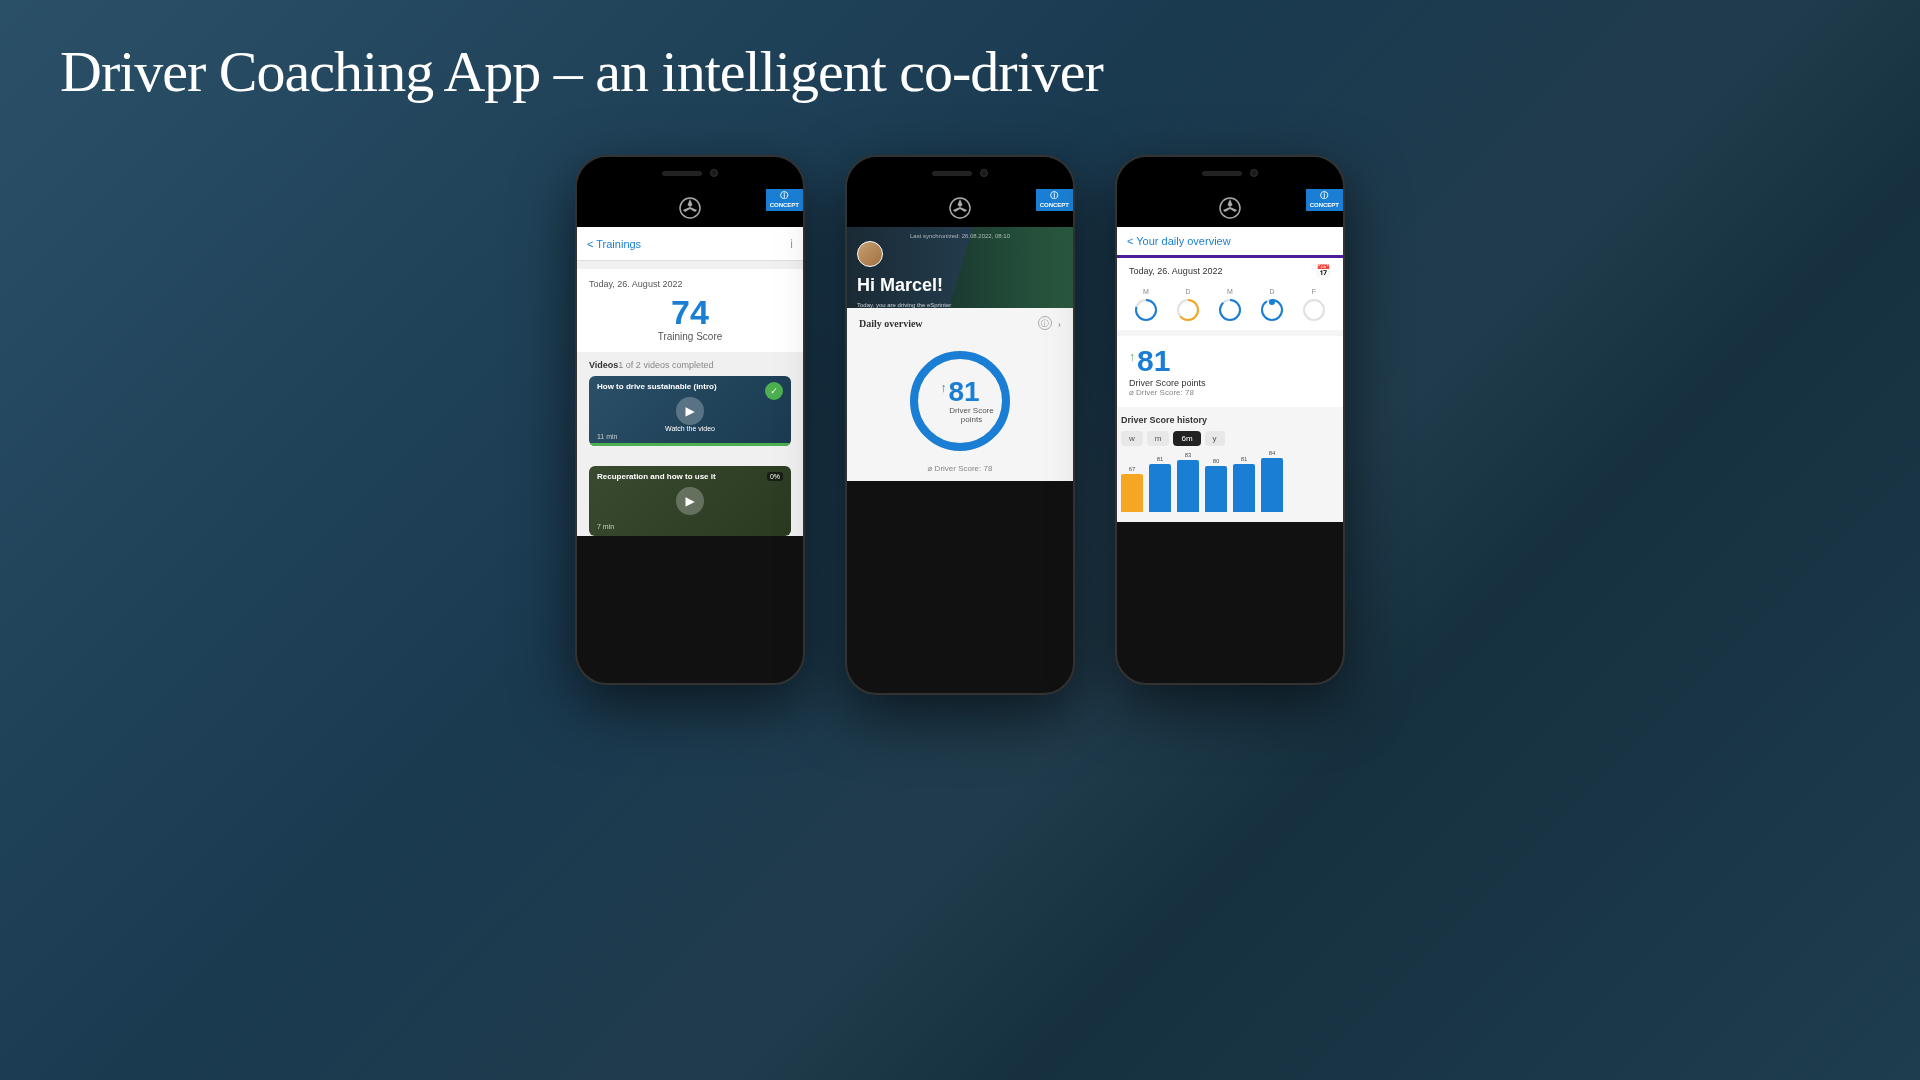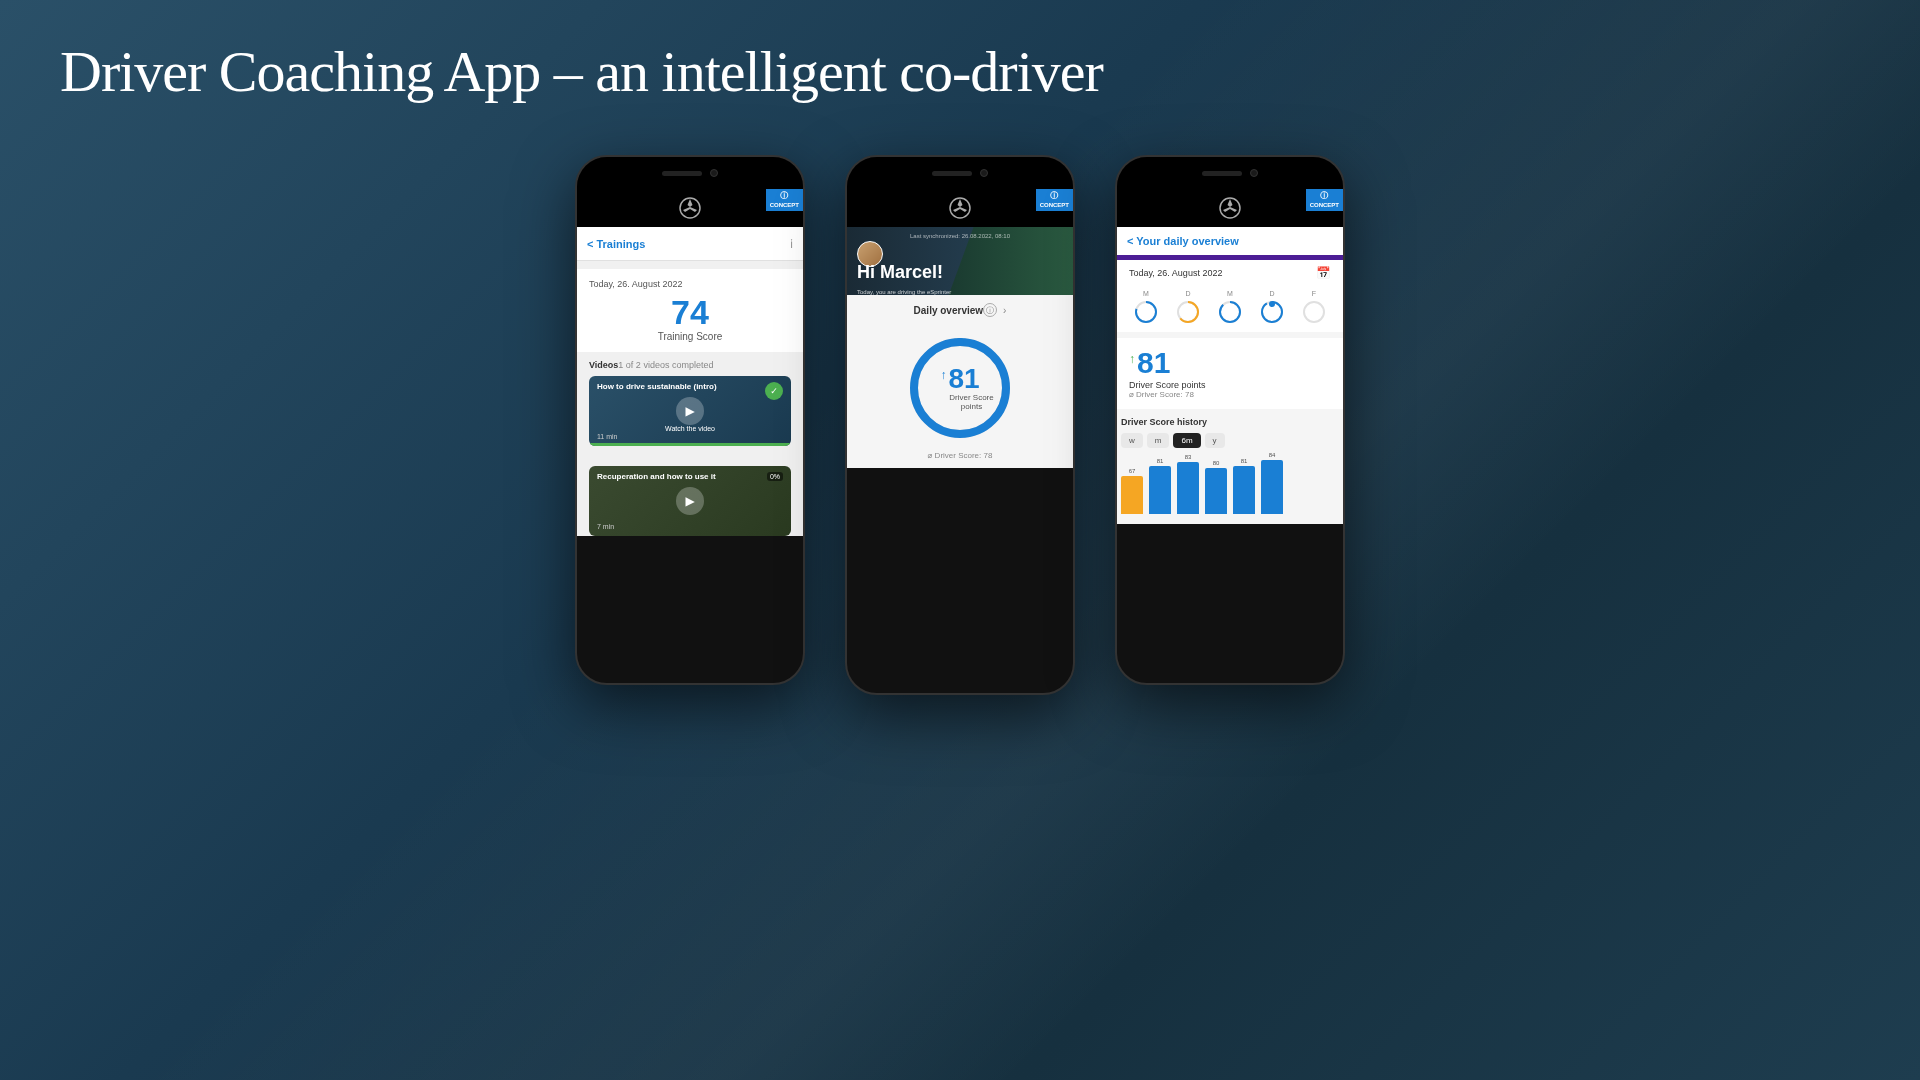--- a/index.html
+++ b/index.html
@@ -129,21 +129,21 @@
       padding: 8px 10px;
       display: flex;
       align-items: center;
       justify-content: space-between;
       border-bottom: 1px solid #e0e0e0;
     }
 
     .nav-back {
       color: #1a7fd4;
       font-size: 11px;
-      font-weight: 700;
+      font-weight: 400;
     }
 
     .nav-info {
       color: #999;
       font-size: 12px;
     }
 
     .training-date-section {
       background: #fff;
       margin-top: 8px;
@@ -274,21 +274,21 @@
       top: 6px;
       right: 8px;
       background: rgba(0,0,0,0.5);
       color: #fff;
       font-size: 7px;
       padding: 1px 3px;
       border-radius: 3px;
     }
 
     .hero-banner {
-      height: 68px;
+      height: 81px;
       background: linear-gradient(to right, #1a2a35, #2a4a60);
       position: relative;
       overflow: hidden;
     }
 
     .hero-banner-img {
       position: absolute;
       right: 0; top: 0; bottom: 0;
       width: 55%;
       background: linear-gradient(to left, #2a5a40, #1a3a30);
@@ -332,23 +332,24 @@
       background: linear-gradient(135deg, #c8a070, #a07040);
       border: 1px solid #fff;
     }
 
     .phone2-body {
       background: #f5f5f5;
     }
 
     .daily-overview-header {
       display: flex;
-      justify-content: center;
+      justify-content: space-between;
       align-items: center;
       padding: 8px 12px 4px;
+      font-family: Liberation Serif, serif;
     }
 
     .daily-overview-title {
       font-size: 10px;
       font-weight: bold;
       color: #333;
     }
 
     .daily-chevron {
       color: #888;
@@ -460,21 +461,21 @@
     .phone3-screen {
       background: #f5f5f5;
     }
 
     .daily2-nav {
       background: #fff;
       padding: 8px 10px;
       display: flex;
       align-items: center;
       justify-content: space-between;
-      border-bottom: 5px solid #4c1d95;
+      border-bottom: 3px solid #4c1d95;
     }
 
     .daily2-date-row {
       background: #fff;
       padding: 6px 12px;
       display: flex;
       align-items: center;
       justify-content: space-between;
     }
 

